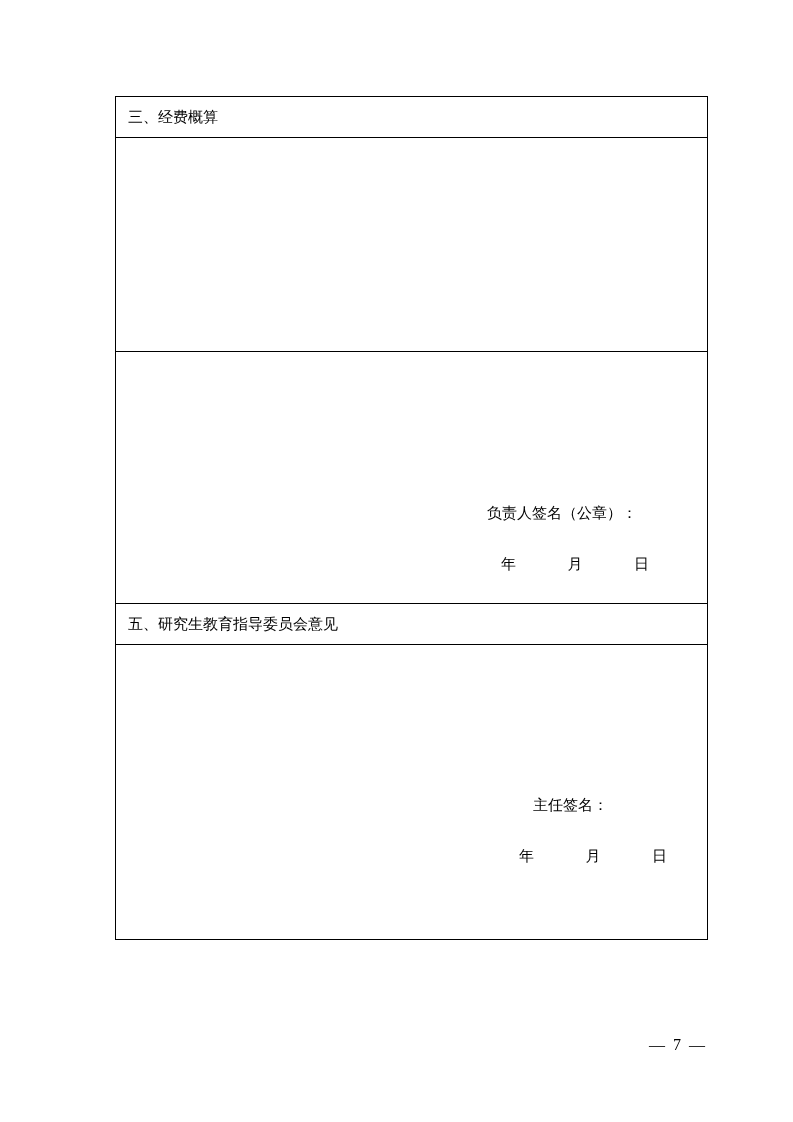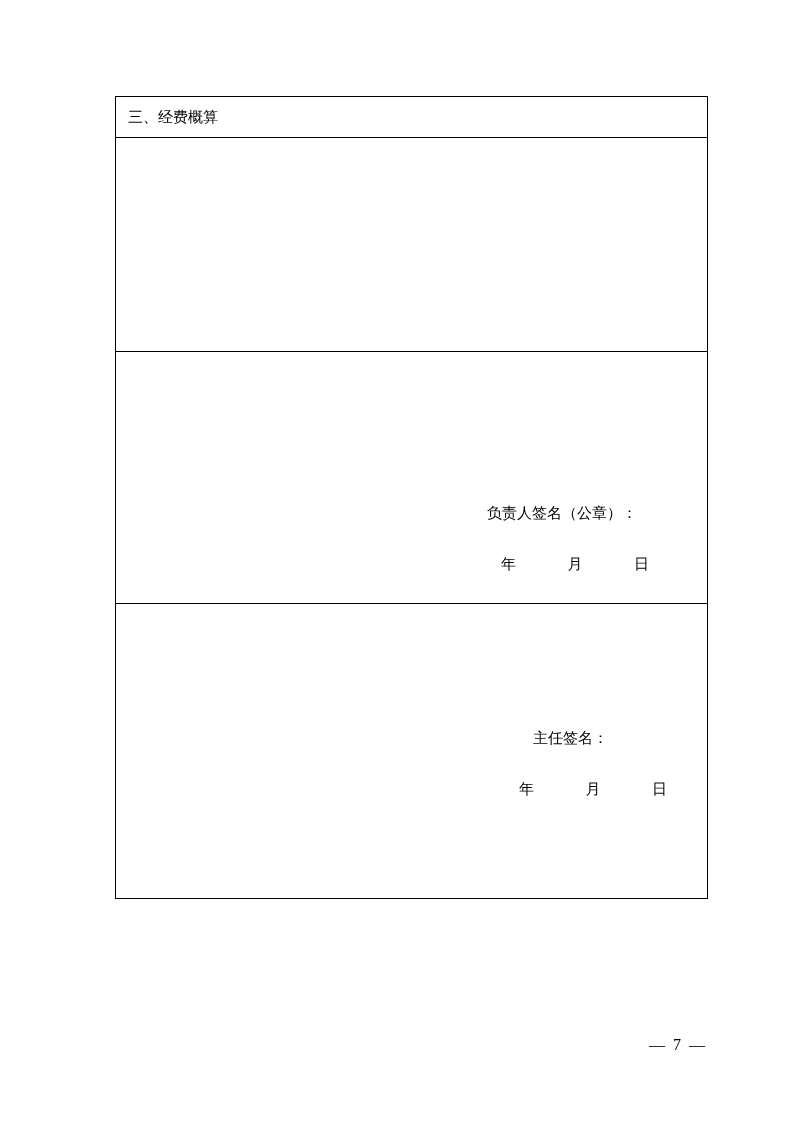--- a/index.html
+++ b/index.html
@@ -68,21 +68,21 @@
   }
   .date-line .gap {
     display: inline-block;
     width: 44px;
   }
   .college-sign {
     bottom: 28px;
     right: 58px;
   }
   .committee-sign {
-    bottom: 98px;
+    bottom: 72px;
     right: 40px;
   }
   .committee-sign .sign-line {
     padding-left: 28px;
   }
 
   .page-number {
     position: absolute;
     left: 0;
     top: 1036px;
@@ -121,20 +121,23 @@
               <span class="gap"></span>
               <span>月</span>
               <span class="gap"></span>
               <span>日</span>
             </div>
           </div>
         </td>
       </tr>
 
       <tr>
+        <td class="section-header">五、研究生教育指导委员会意见</td>
+      </tr>
+      <tr>
         <td class="section-body body-committee">
           <div class="sign-block committee-sign">
             <div class="sign-line">主任签名：</div>
             <div class="date-line">
               <span>年</span>
               <span class="gap"></span>
               <span>月</span>
               <span class="gap"></span>
               <span>日</span>
             </div>

